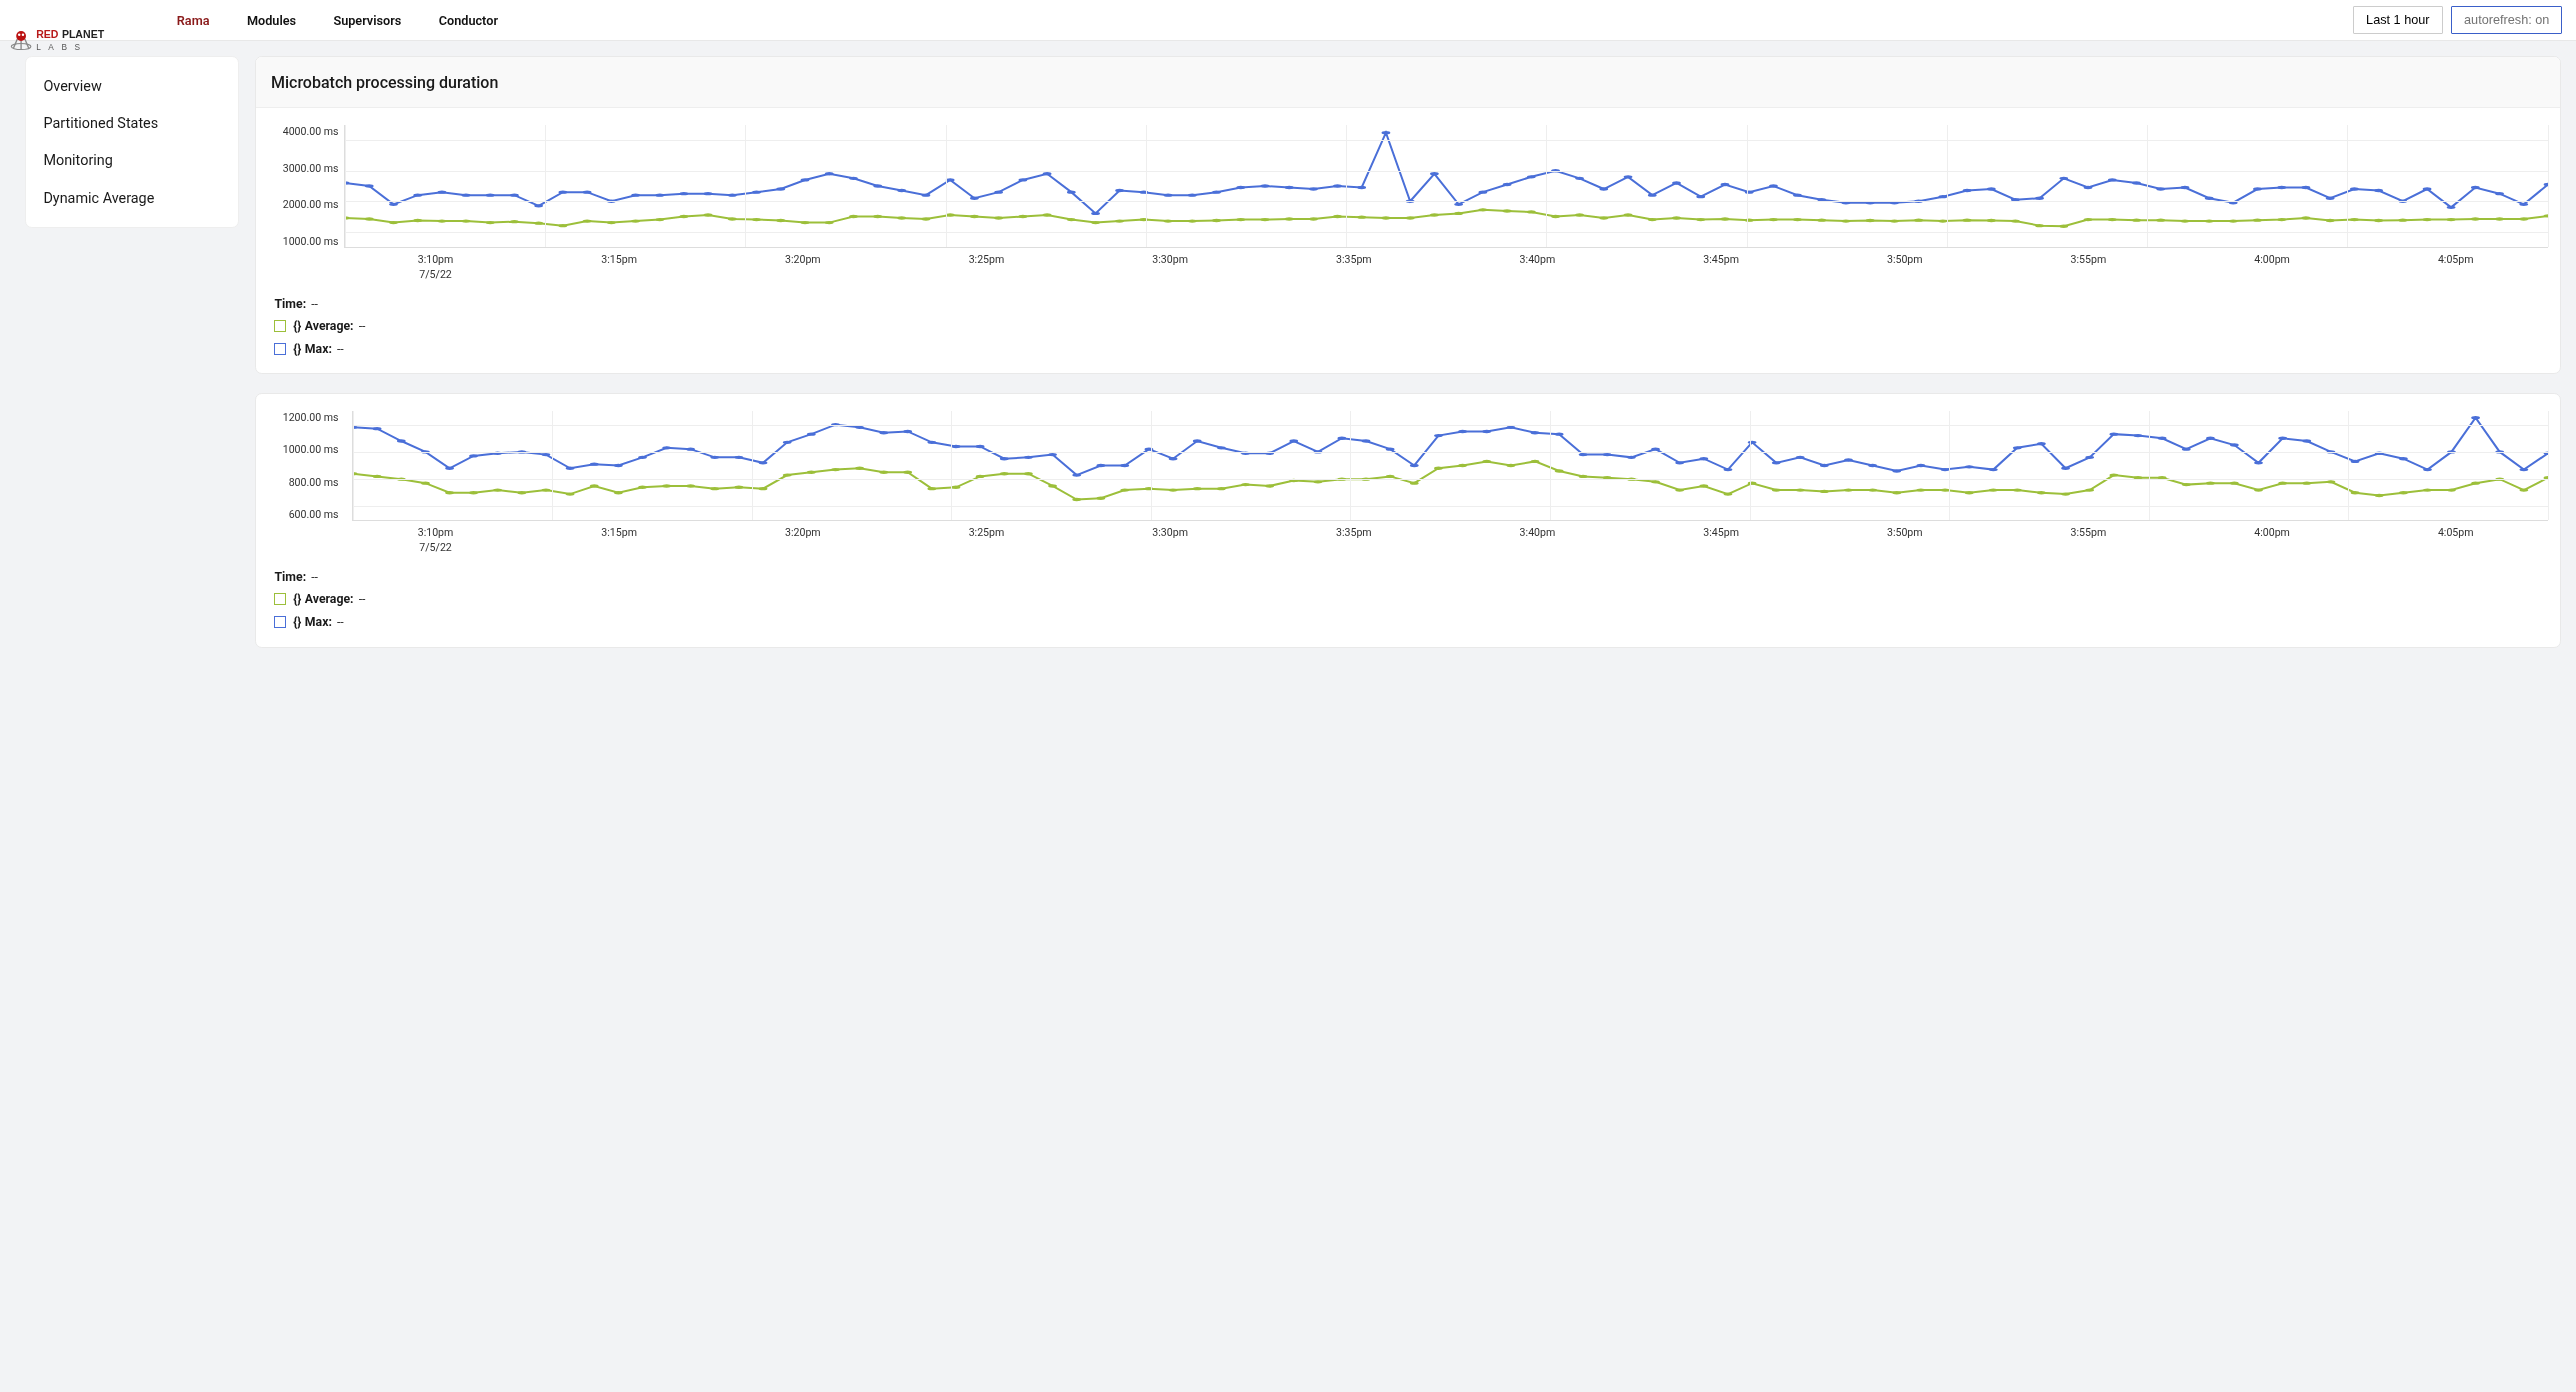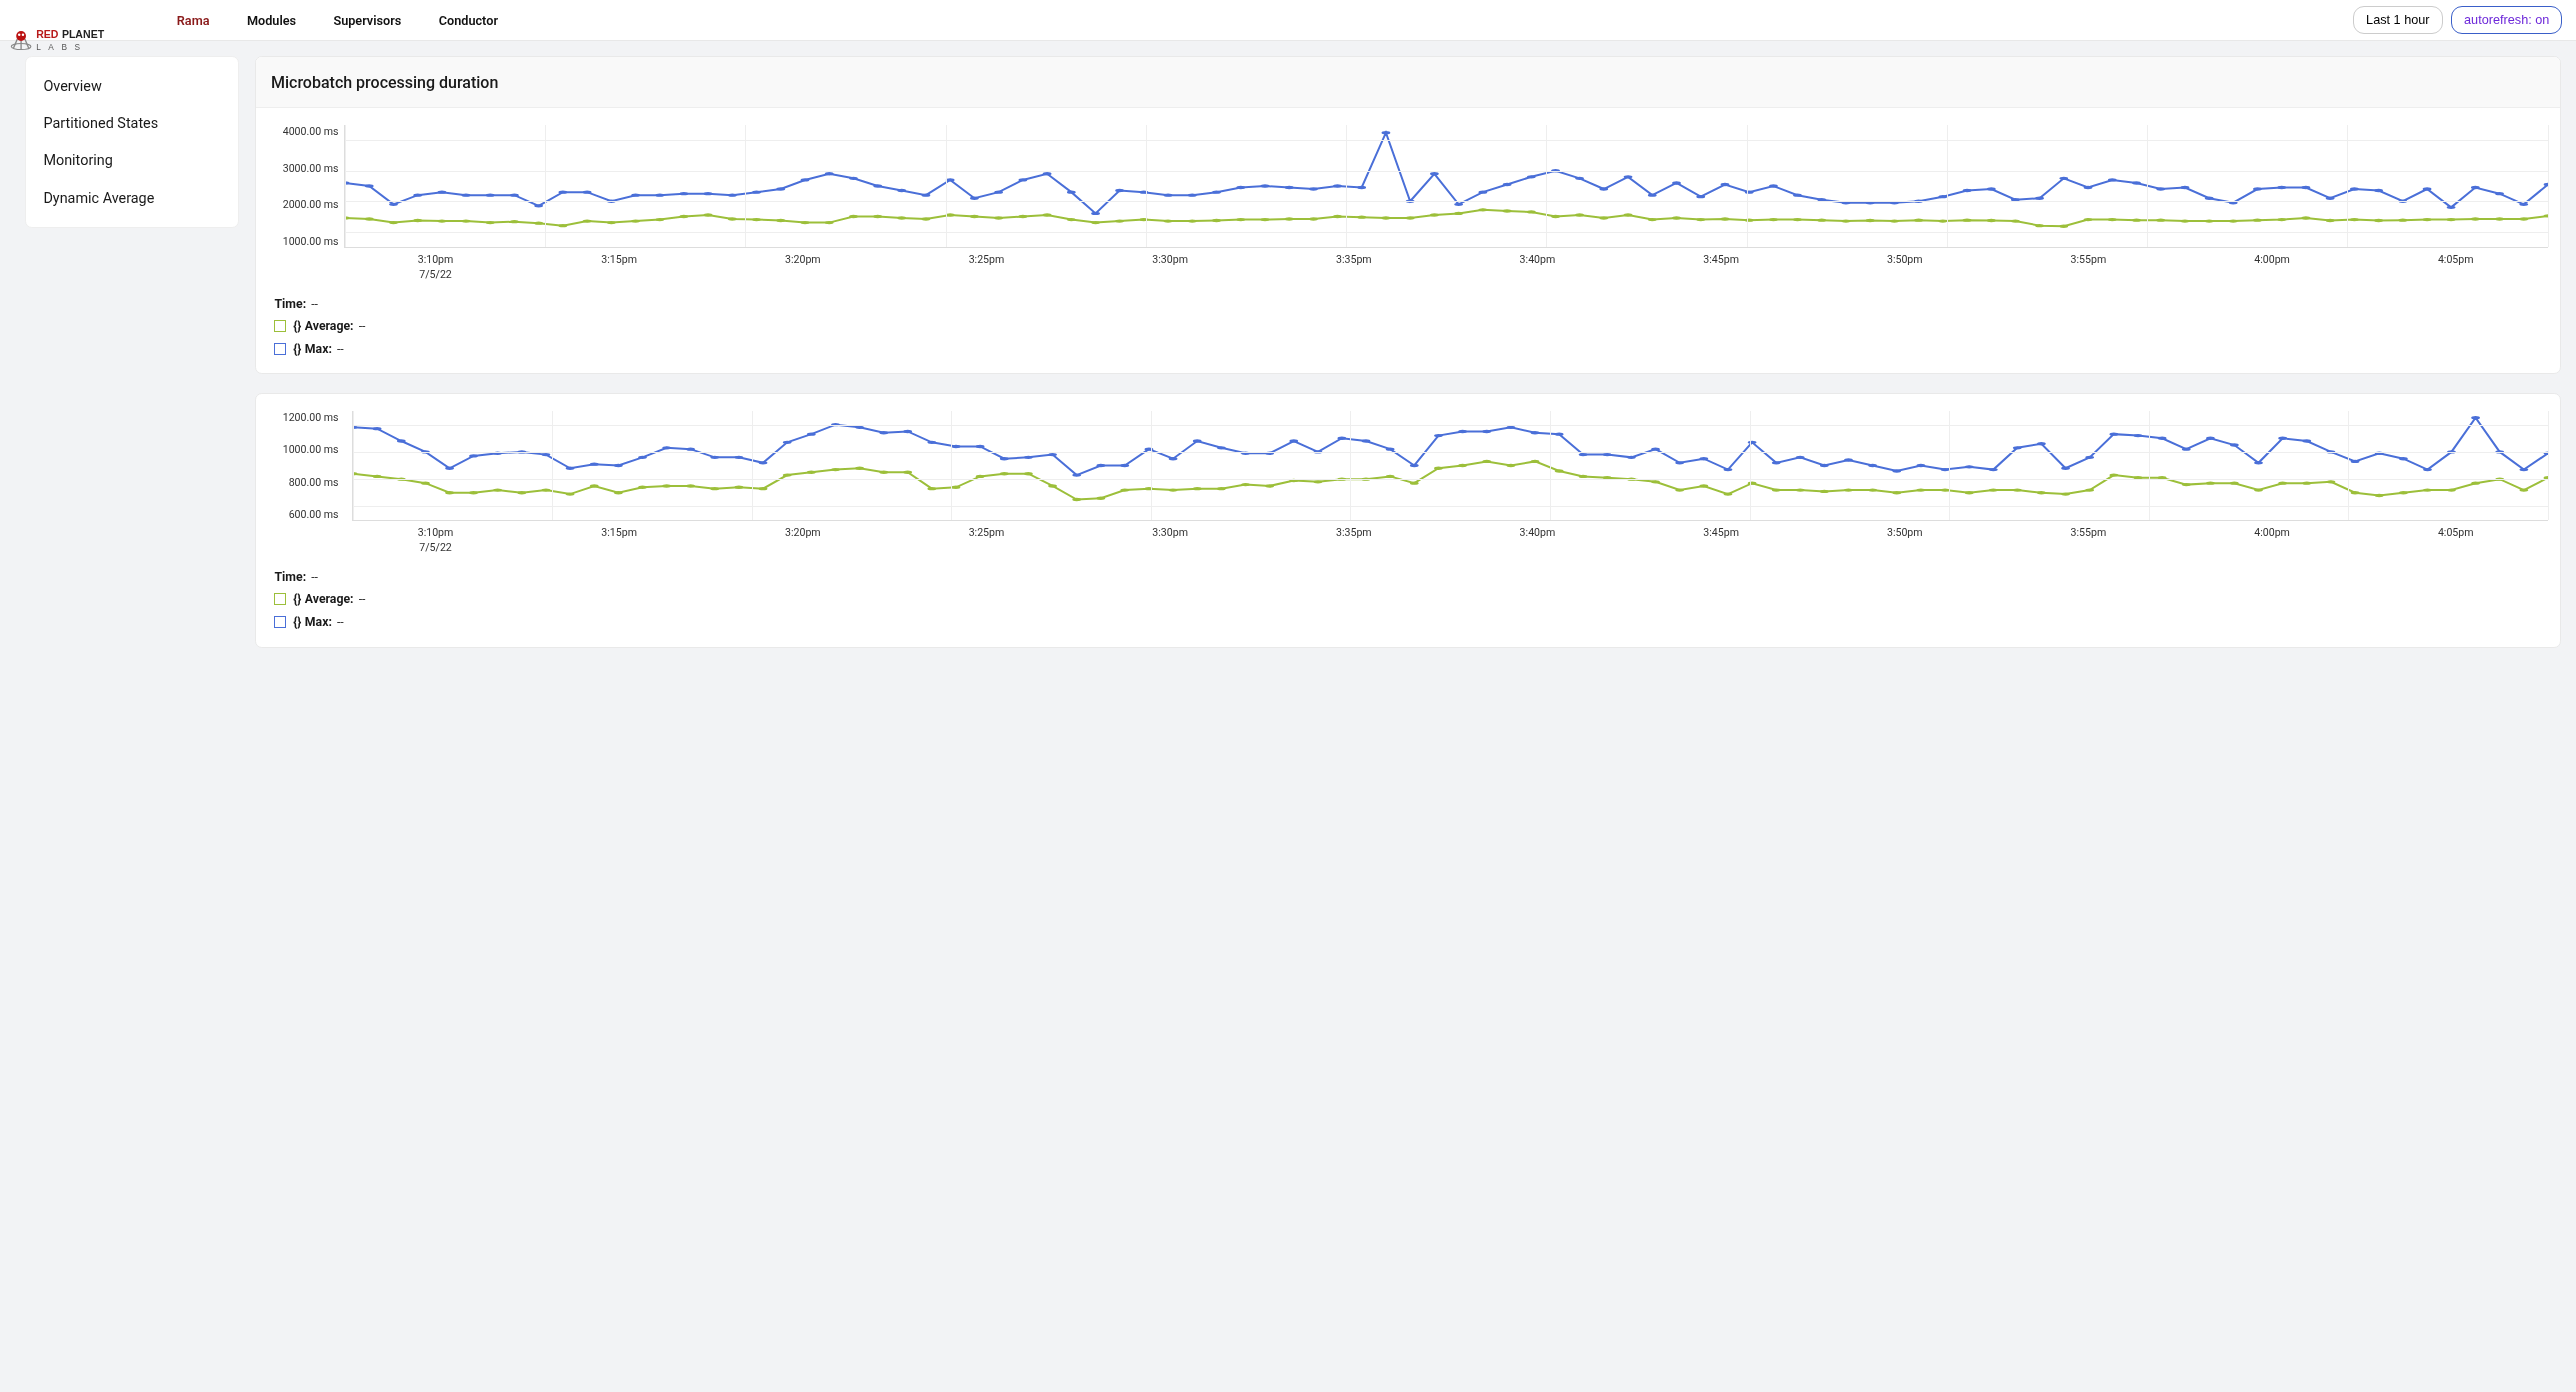--- a/index.html
+++ b/index.html
@@ -32,30 +32,30 @@
       padding: 0 18.7px;
       font-size: 12.7px;
       font-weight: 600;
       color: #111;
       cursor: pointer;
     }
     .nav-item.active { color: #8a1a1a; }
     .spacer { flex: 1; }
     .top-btn {
       border: 0.8px solid #ccc;
-      border-radius: 11px;
+      border-radius: 1px;
       padding: 6px 12px;
       font-size: 12.7px;
       background: #fff;
       cursor: pointer;
       margin-left: 8.5px;
     }
     .top-btn.outlined {
       border: 1.7px solid #3a5fc9;
-      color: #6d28d9;
+      color: #737373;
     }
     .layout {
       display: flex;
       align-items: flex-start;
       padding: 15.3px 15.3px 15.3px 25.4px;
       gap: 15.3px;
     }
     .sidebar {
       width: 214px;
       background: #fff;

